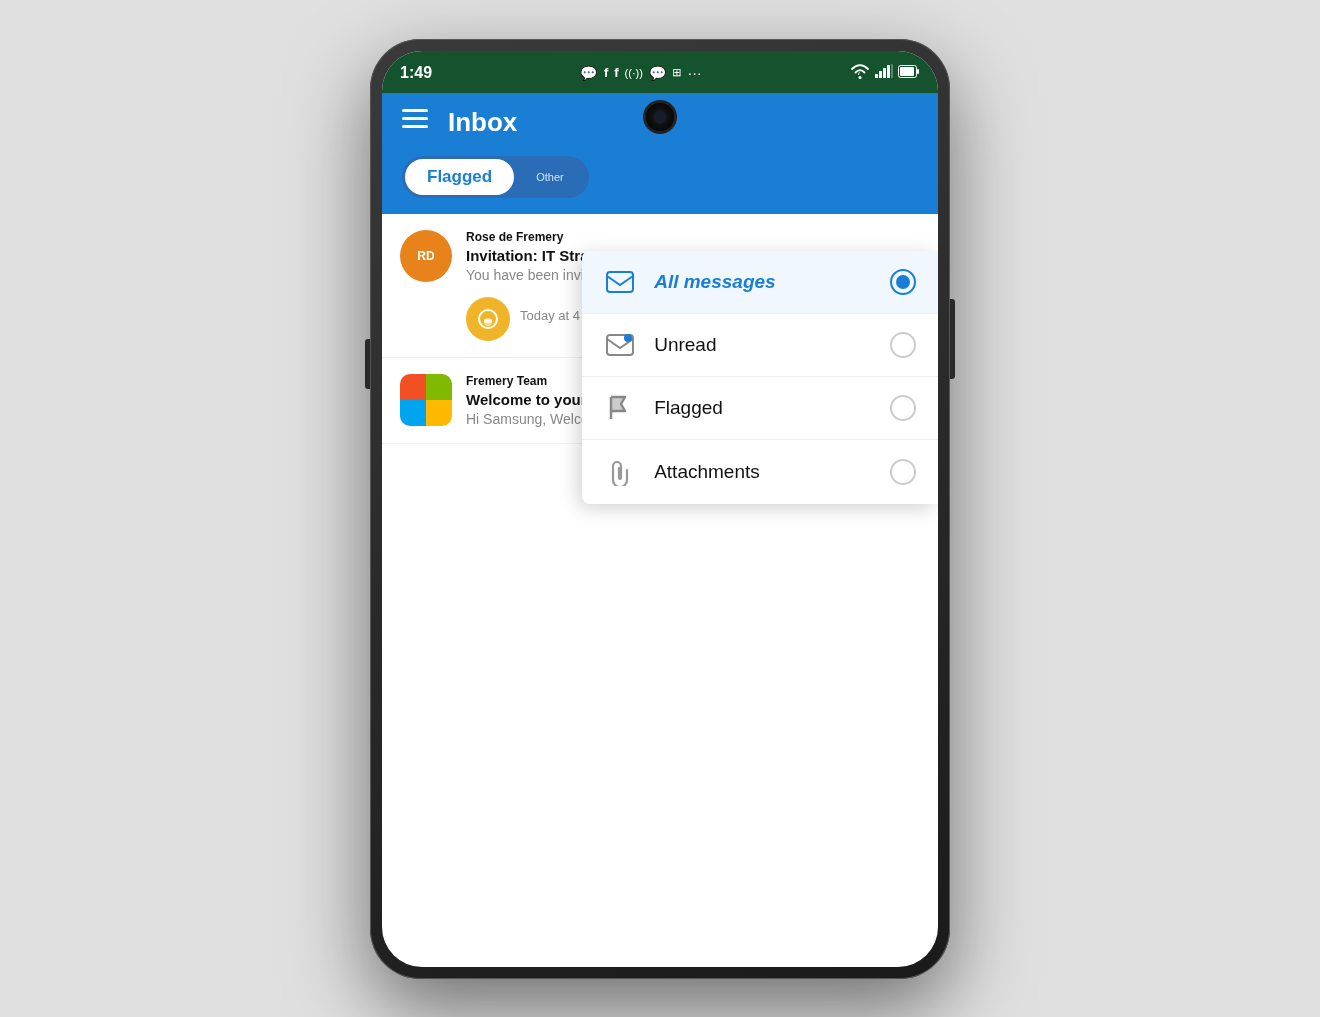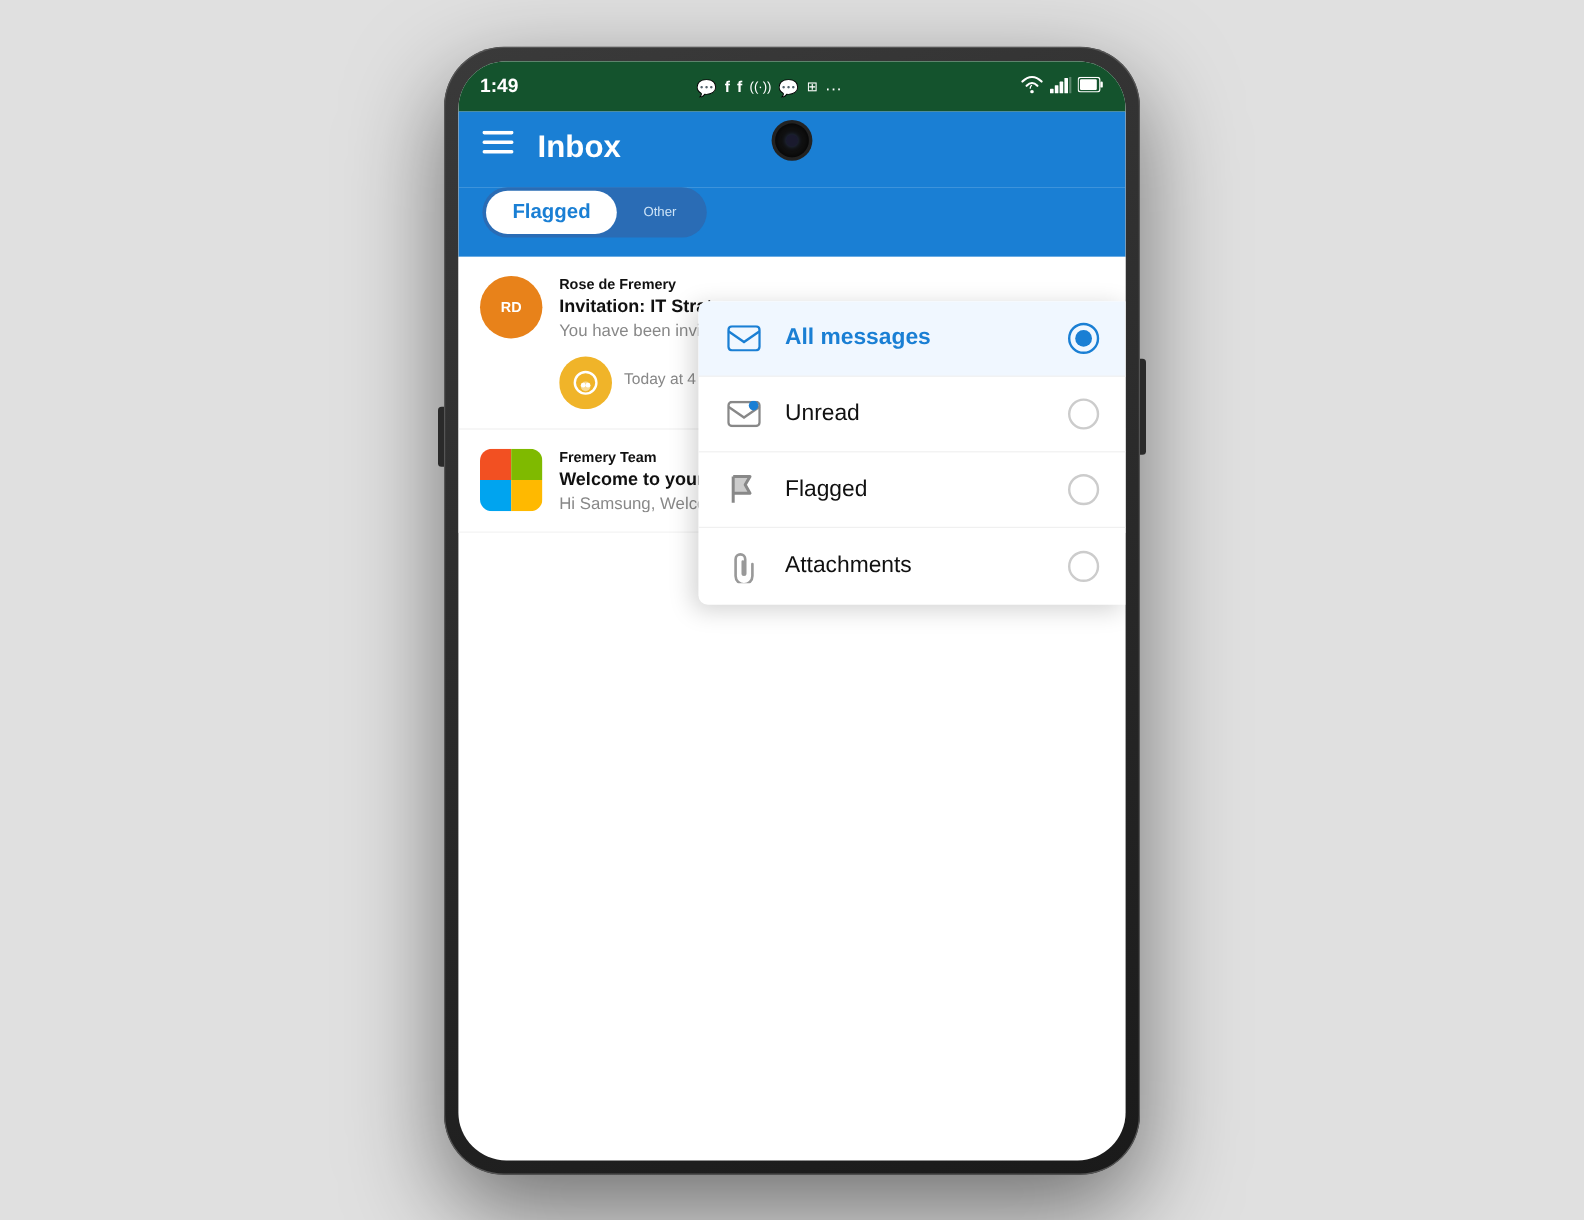--- a/index.html
+++ b/index.html
@@ -259,20 +259,21 @@
       padding: 18px 22px;
       border-bottom: 1px solid #f0f0f0;
       cursor: pointer;
       gap: 18px;
     }
     .dropdown-item:last-child {
       border-bottom: none;
     }
     .dropdown-item-selected {
       background: #f0f7ff;
+      font-style: italic;
     }
 
     .dropdown-icon {
       font-size: 22px;
       color: #1a7fd4;
       width: 32px;
       display: flex;
       align-items: center;
       justify-content: center;
       flex-shrink: 0;

